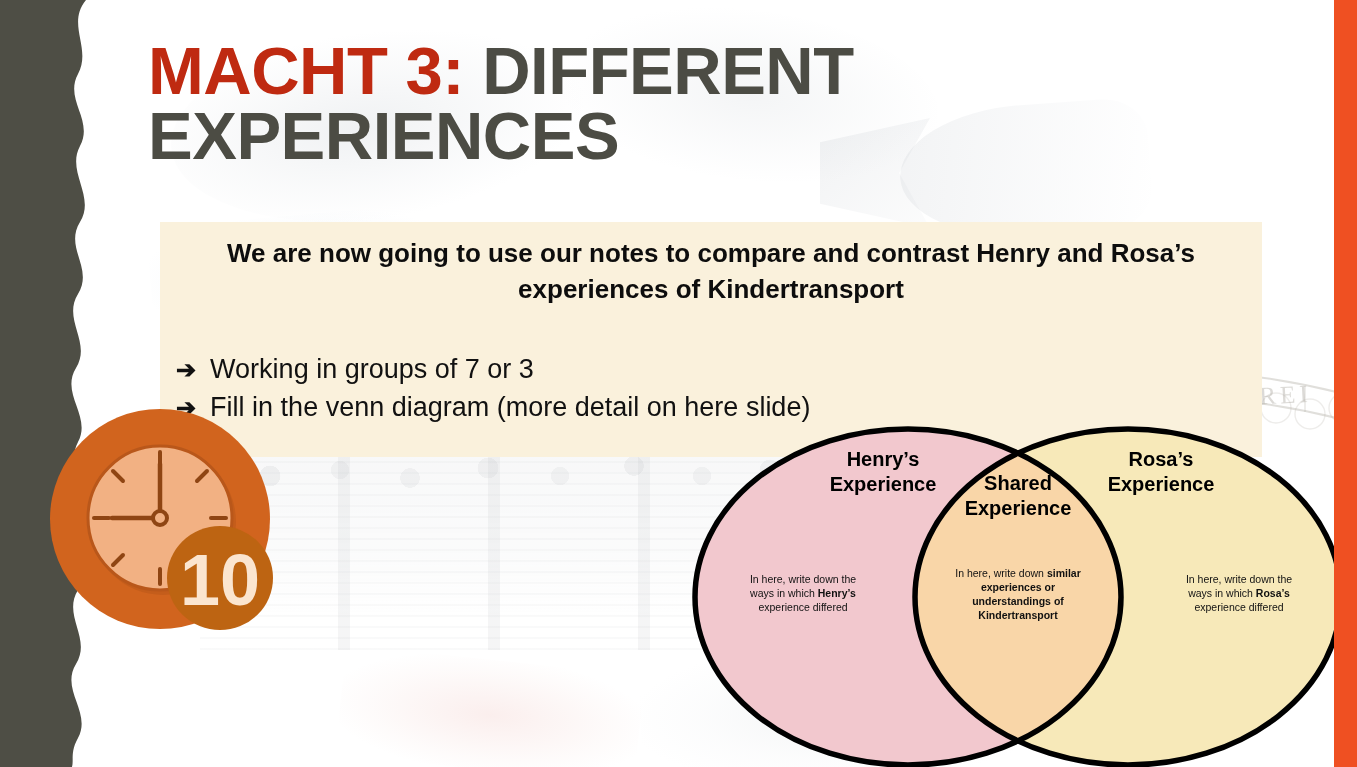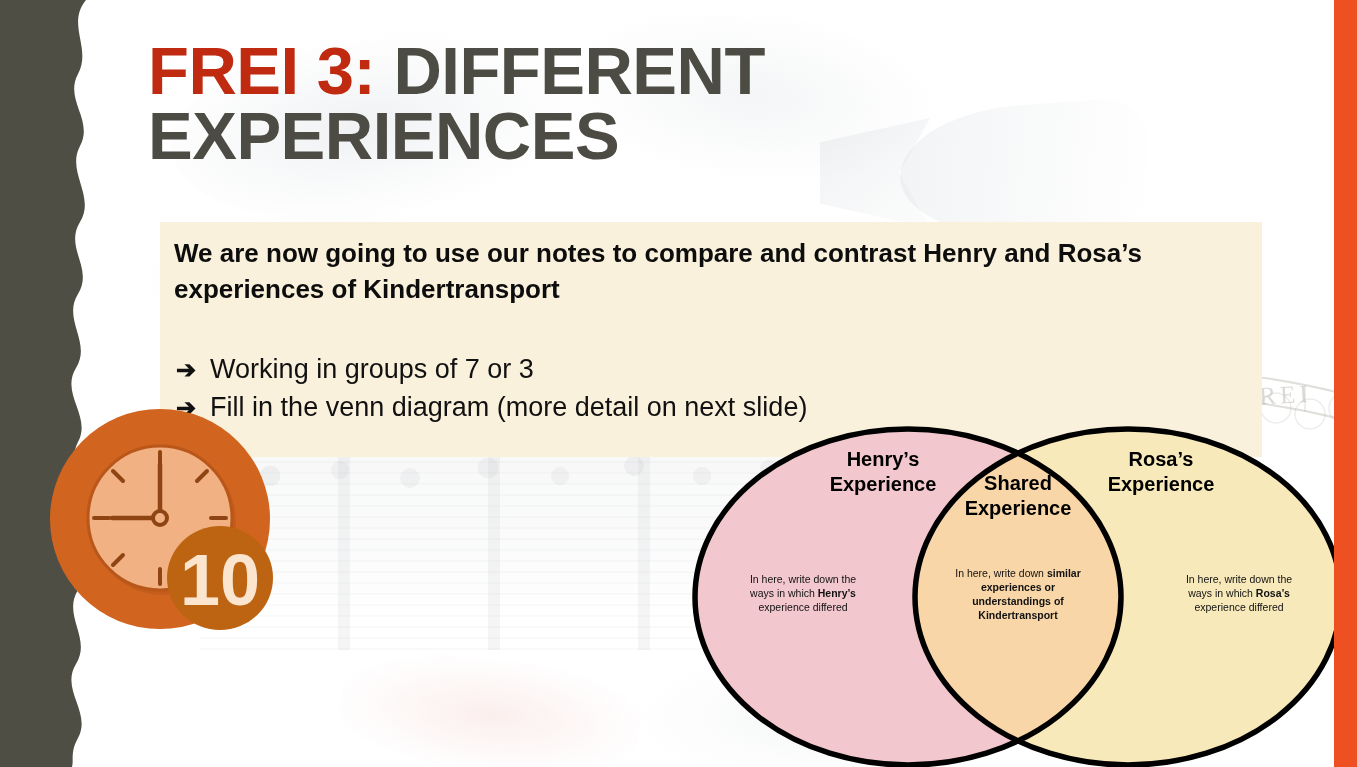--- a/index.html
+++ b/index.html
@@ -164,20 +164,21 @@
     top: 222px;
     width: 1102px;
     height: 235px;
     background: #FAF1DC;
   }
   .cream-lead {
     position: absolute;
     left: 174px;
     top: 236px;
     width: 1074px;
+    text-align: center;
     font-size: 26px;
     font-weight: bold;
     color: #0D0D0D;
     line-height: 1.38;
   }
   .bullets {
     position: absolute;
     left: 176px;
     top: 350px;
     width: 900px;
@@ -287,34 +288,34 @@
                C64,468 96,490 80,516
                C64,542 94,564 78,590
                C62,616 92,638 76,664
                C60,690 92,712 78,738
                C70,752 74,760 72,767
                L0,767 Z" fill="#4E4E45"></path>
     </svg>
   </div>
 
   <div class="title" style="color: rgb(76, 76, 68);">
-    <span class="accent" style="color: rgb(191, 42, 17);">FREI 3:</span><span> DIFFERENT EXPERIENCES</span>
+    <span class="accent" style="color: rgb(191, 42, 17);">MACHT 3:</span><span> DIFFERENT EXPERIENCES</span>
   </div>
 
   <div class="cream-panel" style="background: rgb(250, 241, 220);"></div>
   <div class="cream-lead">We are now going to use our notes to compare and contrast Henry and Rosa’s experiences of Kindertransport</div>
 
   <div class="bullets">
     <div class="bullet-row">
       <span class="bullet-arrow">➔</span>
       <span>Working in groups of 7 or 3</span>
     </div>
     <div class="bullet-row">
       <span class="bullet-arrow">➔</span>
-      <span>Fill in the venn diagram (more detail on next slide)</span>
+      <span>Fill in the venn diagram (more detail on here slide)</span>
     </div>
   </div>
 
   <div class="timer">
     <svg width="232" height="226" viewBox="0 0 232 226">
       <ellipse cx="110" cy="113" rx="110" ry="110" fill="#D1641E"></ellipse>
       <ellipse cx="113" cy="116" rx="73" ry="73" fill="#B9571A" opacity="0.55"></ellipse>
       <ellipse cx="110" cy="112" rx="72" ry="72" fill="#F2B183" stroke="#B9571A" stroke-width="3"></ellipse>
       <g stroke="#8F4513" stroke-width="4" stroke-linecap="round">
         <line x1="110" y1="46" x2="110" y2="61"></line>

